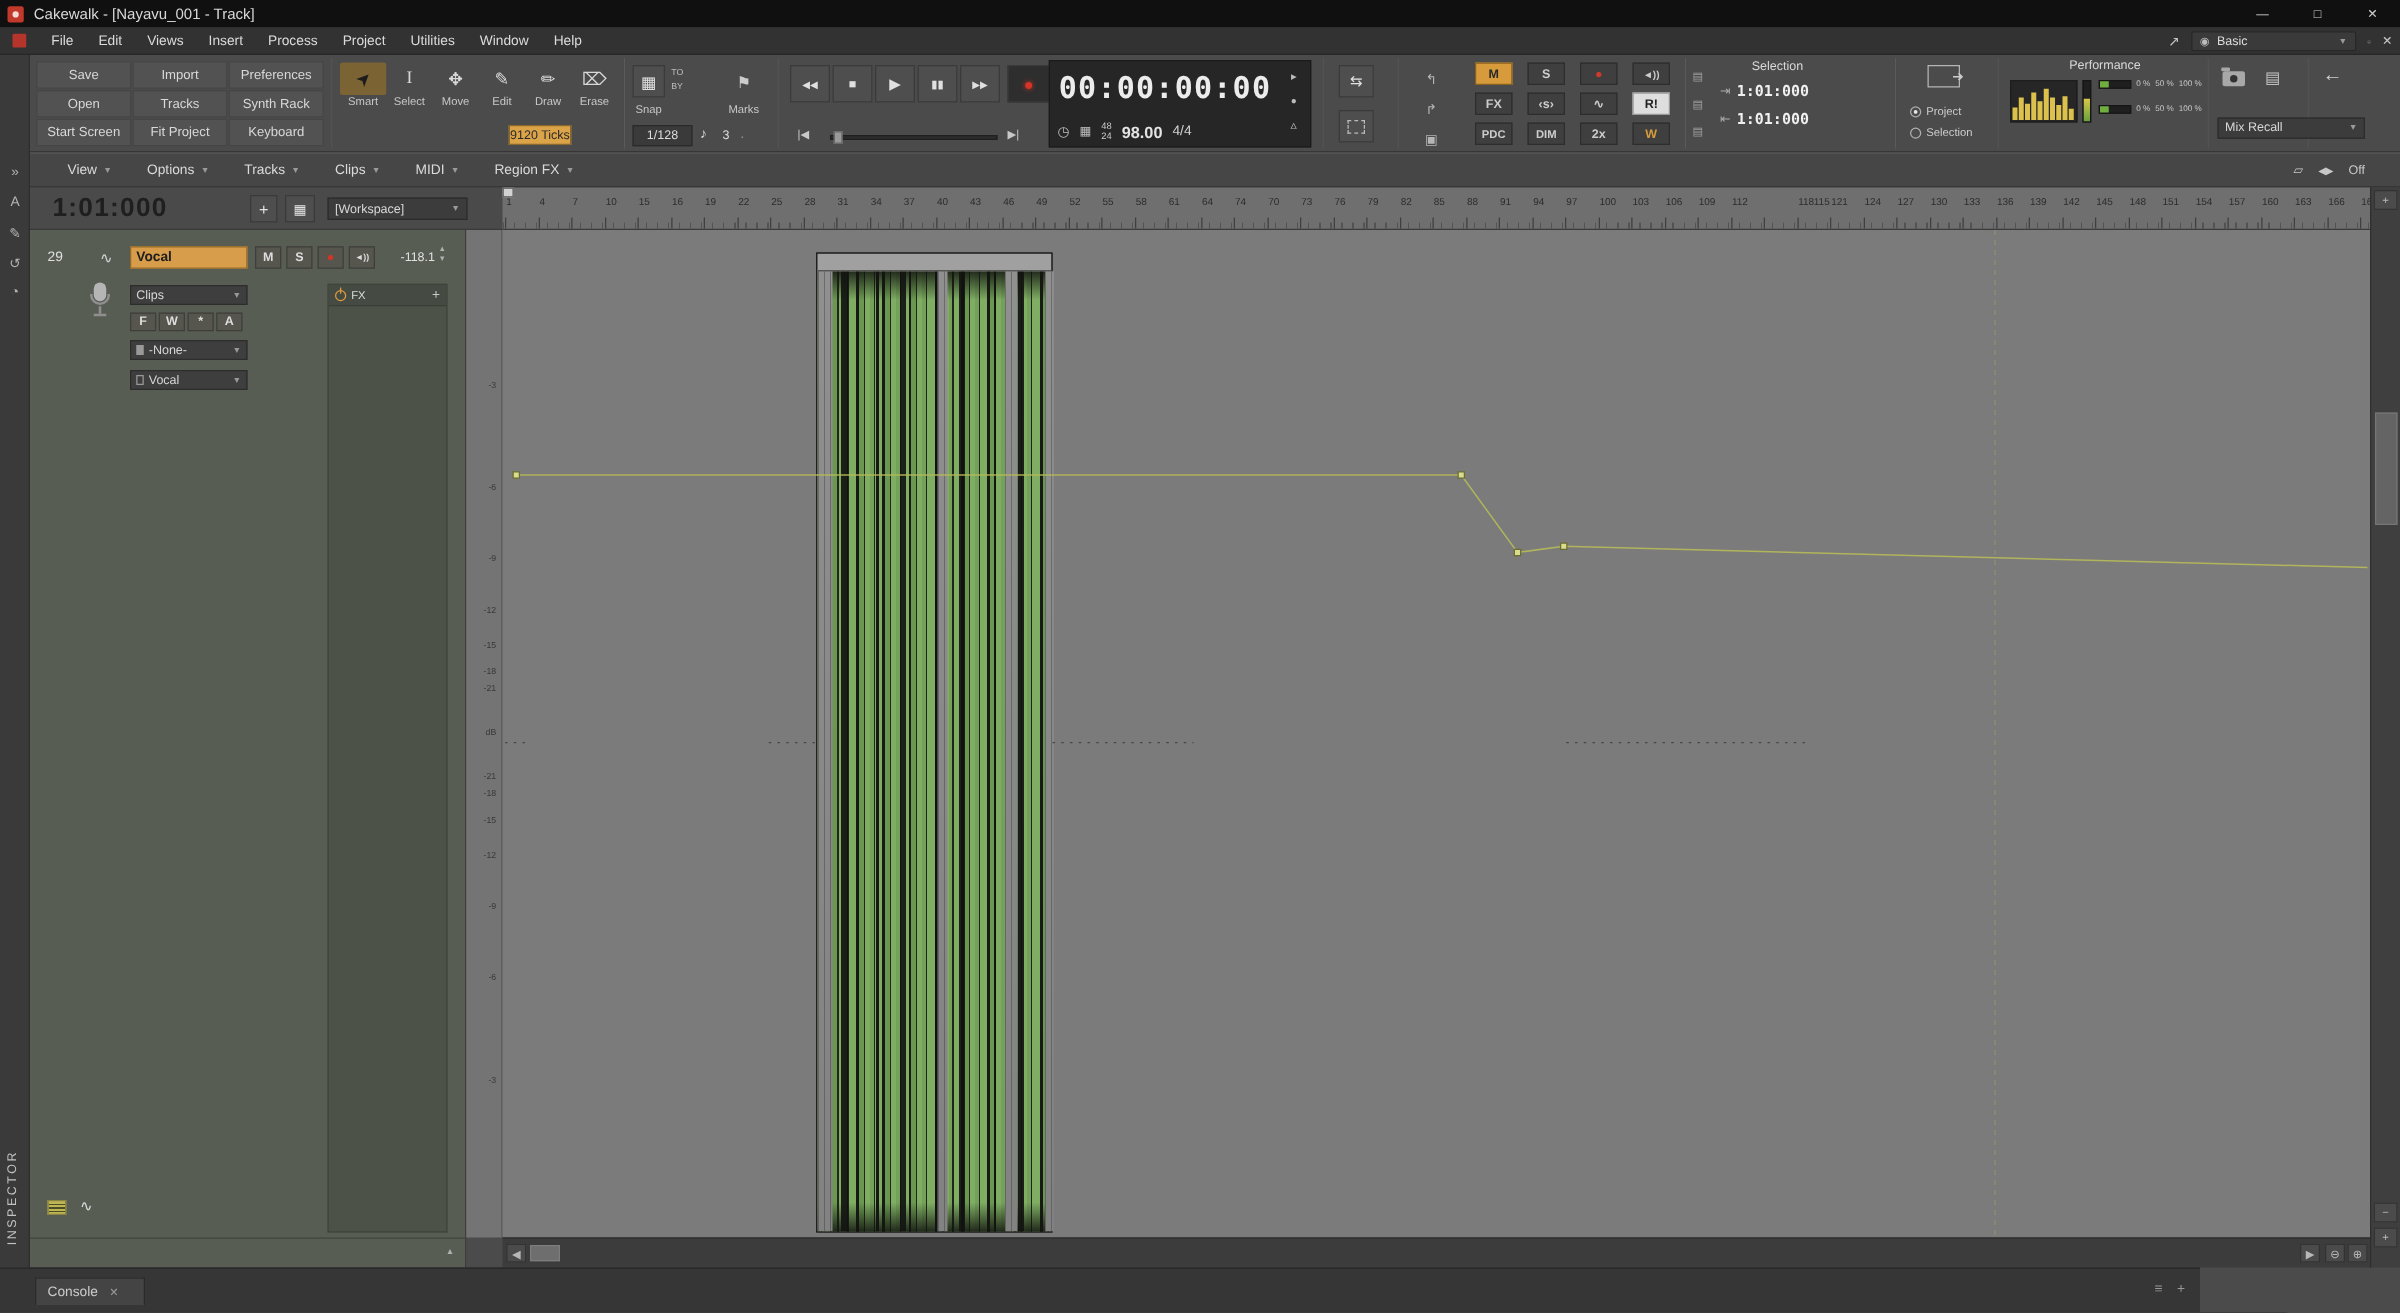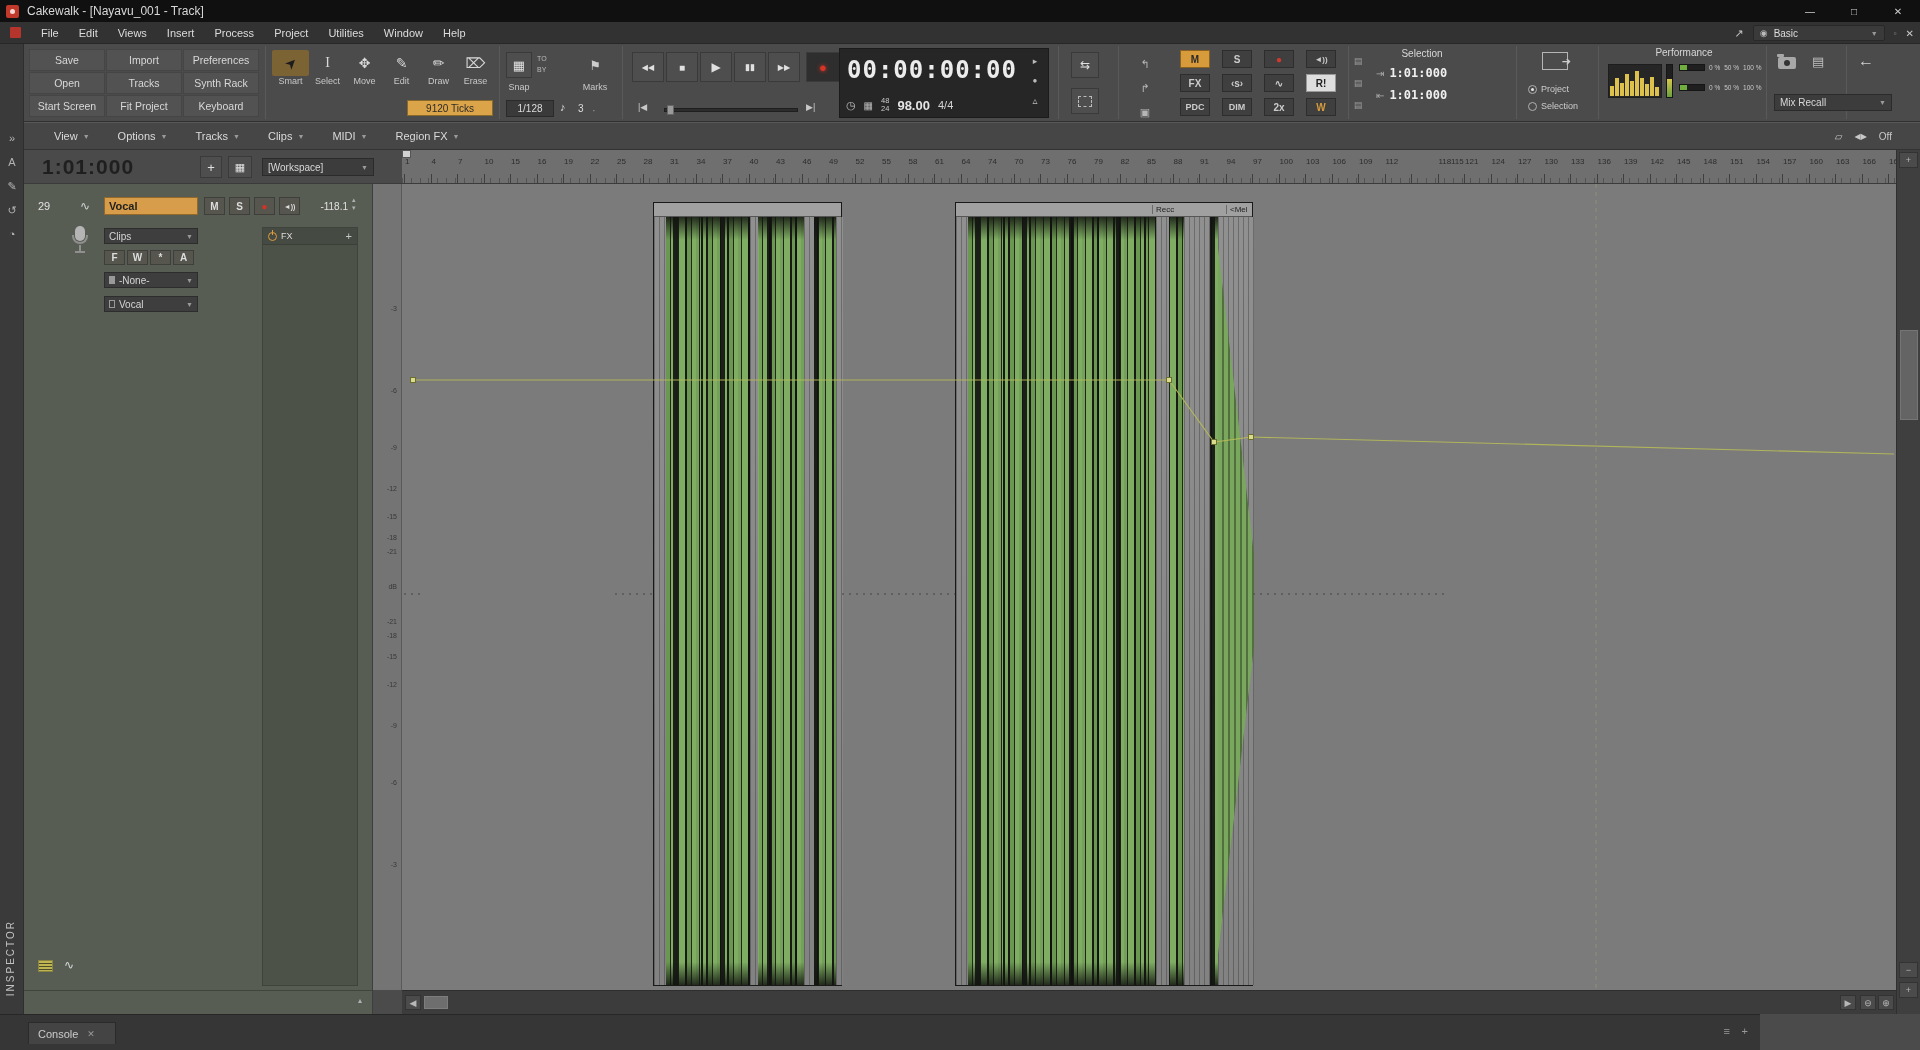--- a/index.html
+++ b/index.html
@@ -189,21 +189,21 @@
       <div class="tool">
         <div class="ticon">✏</div>
         <div class="tlabel">Draw</div>
       </div>
       <div class="tool">
         <div class="ticon">⌦</div>
         <div class="tlabel">Erase</div>
       </div>
     </div>
 
-    <div class="orangebox abs" style="left:407px;top:56px;width:86px;height:16px;text-align:right;">9120 Ticks</div>
+    <div class="orangebox abs" style="left:407px;top:56px;width:50px;height:16px;text-align:right;">9120 Ticks</div>
     <div class="vsep" style="left:499px;"></div>
     <div class="tbtn abs" style="left:506px;top:8px;width:26px;height:26px;font-size:13px;">▦</div>
     <div class="abs" style="left:537px;top:9px;font-size:7px;color:#bbb;line-height:11px;">
       <div>TO</div>
         <div>BY</div>
     </div>
     <div class="abs" style="left:502px;top:38px;width:34px;text-align:center;font-size:9px;color:#c8c8c8;">Snap</div>
     <div class="smallbox abs" style="left:506px;top:56px;width:48px;height:17px;font-size:10px;">1/128</div>
     <span class="abs" style="left:560px;top:57px;font-size:11px;color:#ddd;">♪</span>
     <span class="abs" style="left:578px;top:59px;font-size:10px;color:#ddd;">3</span>
@@ -586,33 +586,20 @@
 
     <div class="clip" style="left:251px;width:189px;">
       <div class="wave"></div>
       <div class="band" style="left:0;width:12px;"></div>
       <div class="band" style="left:96px;width:8px;"></div>
       <div class="band" style="left:150px;width:10px;"></div>
       <div class="band" style="left:182px;width:7px;"></div>
       <div class="clip-header"></div>
     </div>
 
-    <div class="clip" style="left:553px;width:298px;">
-      <div class="wave"></div>
-      <div class="band" style="left:0;width:12px;"></div>
-      <div class="band" style="left:200px;width:13px;"></div>
-      <div class="band" style="left:228px;width:26px;"></div>
-      <div class="band" style="left:262px;width:36px;">
-        <div class="tail-tri"></div>
-      </div>
-      <div class="clip-header">
-        <span class="clip-label" style="left:196px;">Recc</span>
-        <span class="clip-label" style="left:270px;">&lt;Mel</span>
-      </div>
-    </div>
 
     <svg width="1494" height="806" style="position:absolute;left:0;top:0;pointer-events:none;">
       <line x1="2" y1="410" x2="20" y2="410" stroke="#474747" stroke-width="1" stroke-dasharray="2,5"></line>
       <line x1="213" y1="410" x2="251" y2="410" stroke="#474747" stroke-width="1" stroke-dasharray="2,5"></line>
       <line x1="440" y1="410" x2="553" y2="410" stroke="#474747" stroke-width="1" stroke-dasharray="2,5"></line>
       <line x1="851" y1="410" x2="1046" y2="410" stroke="#474747" stroke-width="1" stroke-dasharray="2,5"></line>
       <line x1="1194" y1="0" x2="1194" y2="806" stroke="#aaa26a" stroke-opacity="0.5" stroke-dasharray="4,4"></line>
       <polyline points="11,196 767,196 812,258 849,253 1492,270" fill="none" stroke="#b6ba58" stroke-width="1.2" opacity="0.9"></polyline>
       <rect x="8.5" y="193.5" width="5" height="5" fill="#d9dc8c" stroke="#6a6c30"></rect>
       <rect x="764.5" y="193.5" width="5" height="5" fill="#d9dc8c" stroke="#6a6c30"></rect>

